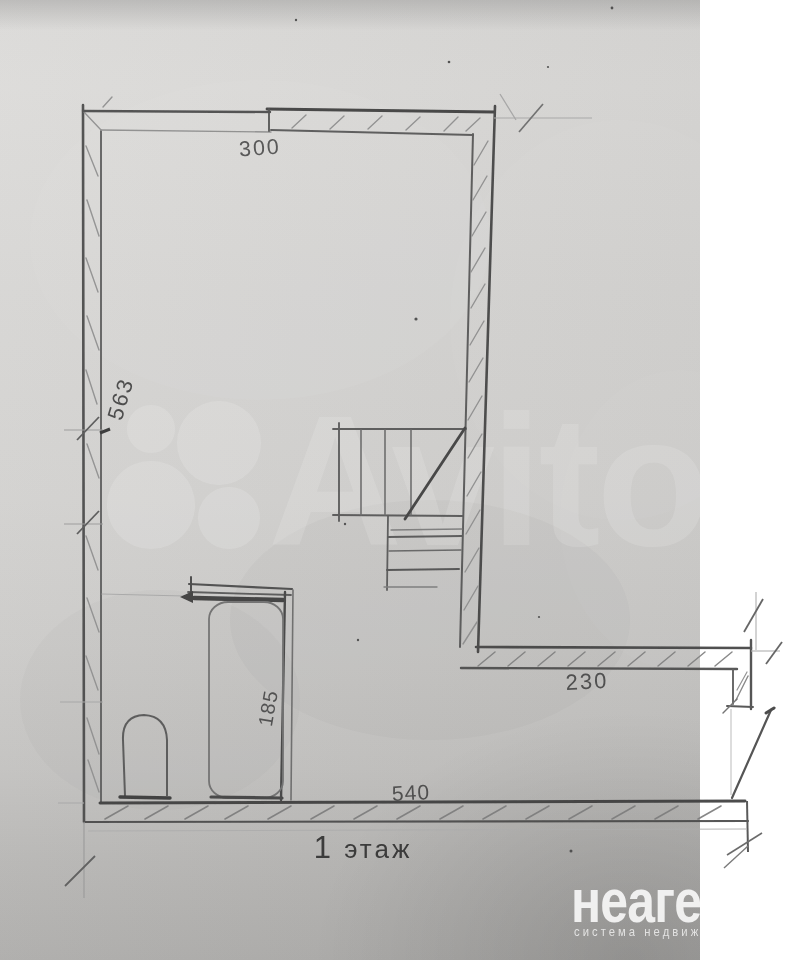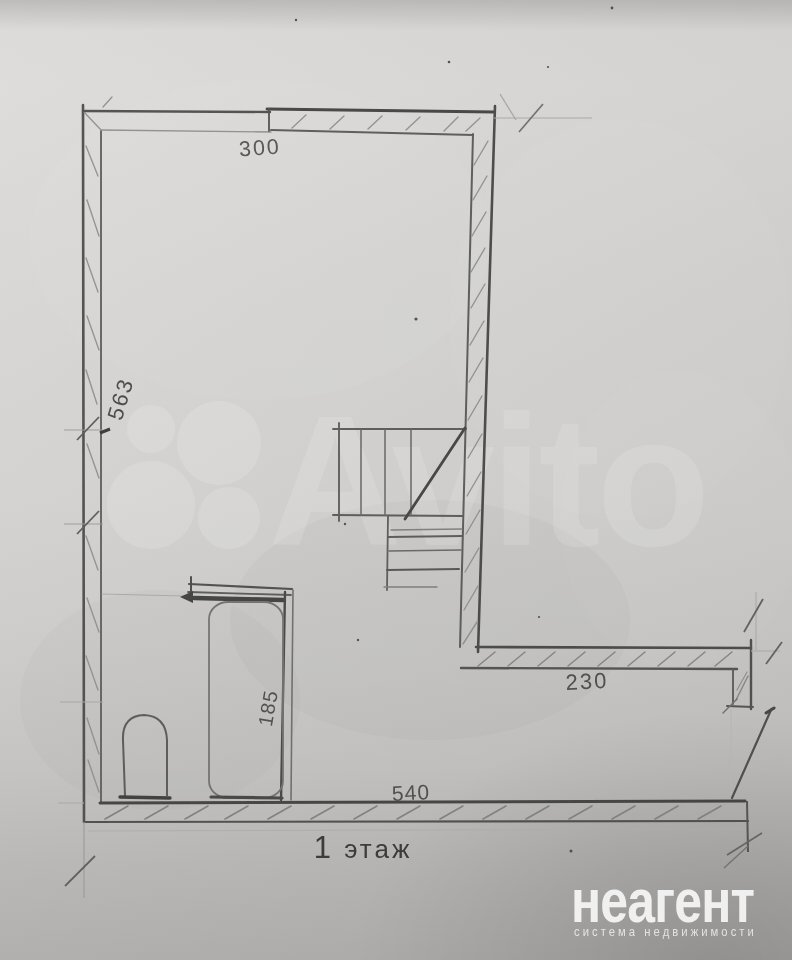--- a/index.html
+++ b/index.html
@@ -1,18 +1,18 @@
 <!DOCTYPE html>
 <html><head>
 <meta charset="utf-8">
 <style>
   html,body{margin:0;padding:0;}
   body{width:800px;height:960px;overflow:hidden;font-family:"Liberation Sans",sans-serif;}
   .page{
-    position:relative;width:792px;height:960px;
+    position:relative;width:700px;height:960px;
     background:
       radial-gradient(70% 40% at 90% 100%, rgba(0,0,0,0.13), rgba(0,0,0,0.0) 65%),
       linear-gradient(to bottom, rgba(80,80,80,0.22) 0%, rgba(255,255,255,0.0) 3.2%),
       linear-gradient(102deg, rgba(255,255,255,0.07), rgba(0,0,0,0.045)),
       linear-gradient(to bottom,
         #d9d8d6 0%, #dbdad8 9%, #d6d5d3 30%, #d2d1cf 52%,
         #cbcac8 68%, #c3c2c0 80%, #b7b6b4 90%, #aeadab 100%);
   }
   svg{position:absolute;left:0;top:0;}
 </style>

